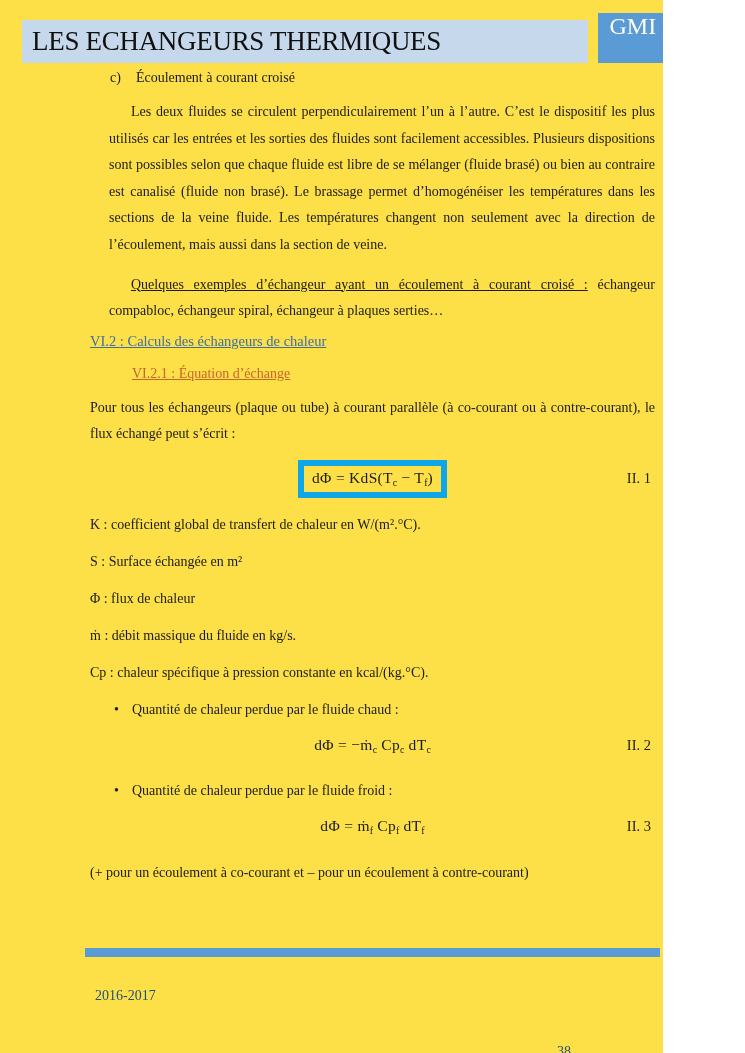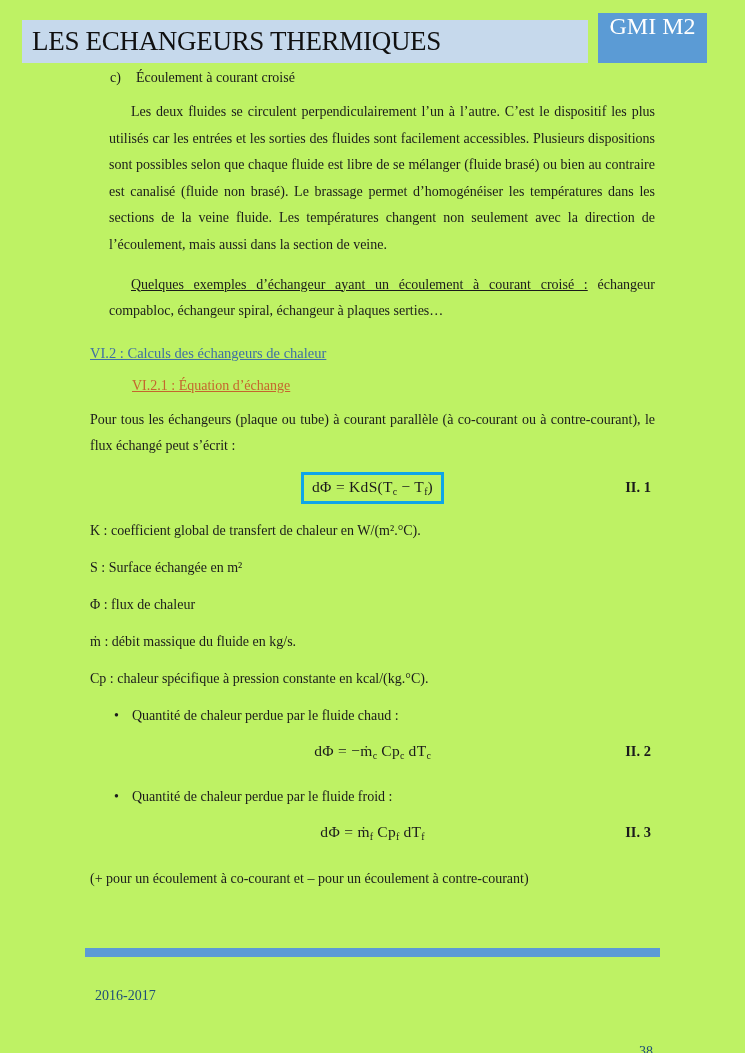--- a/index.html
+++ b/index.html
@@ -1,21 +1,21 @@
 <!DOCTYPE html>
 <html><head>
 <meta charset="utf-8">
 <style>
   * { margin: 0; padding: 0; box-sizing: border-box; }
   html, body { background: #ffffff; }
   .page {
     position: relative;
-    width: 745px;
+    width: 663px;
     height: 1053px;
-    background: #bef264;
+    background: #fde047;
     font-family: "Liberation Serif", serif;
     color: #1b1b1b;
     overflow: hidden;
   }
   
   .banner {
     position: absolute;
     left: 22px; top: 20px;
     width: 566px; height: 43px;
     background: #c6d9ec;
@@ -55,21 +55,21 @@
   .c-marker { display: inline-block; }
   .c-label { display: inline-block; margin-left: 15px; }
   .para {
     margin-top: 13px;
     text-align: justify;
     line-height: 26.6px;
   }
   .para.indent { text-indent: 22px; margin-left: 19px; }
   .underlined { text-decoration: underline; }
   .h-blue {
-    margin-top: 20px;
+    margin-top: 8px;
     color: #3f6fa5;
     text-decoration: underline;
     font-size: 14.5px;
   }
   .h-orange {
     margin-top: 16px;
     margin-left: 42px;
     color: #c4662e;
     text-decoration: underline;
     font-size: 14px;
@@ -81,31 +81,31 @@
     align-items: center;
     min-height: 32px;
   }
   .eq {
     font-size: 15.5px;
     white-space: nowrap;
     justify-self: center;
     letter-spacing: 0.3px;
   }
   .eq.boxed {
-    border: 3px solid #0ea5e9;
+    border: 6px solid #0ea5e9;
     padding: 3px 8px 4px 8px;
   }
   .eq sub {
     font-size: 10px;
     vertical-align: -3px;
     letter-spacing: 0;
   }
   .eq-label {
     justify-self: end;
-    font-weight: bold;
+    font-weight: normal;
     font-size: 14.5px;
     padding-right: 4px;
     white-space: nowrap;
     text-align: center;
   }
   .def-line { margin-top: 21px; line-height: 16px; }
   .def-line.first { margin-top: 19px; }
   .bullet-item {
     margin-top: 21px;
     display: flex;

